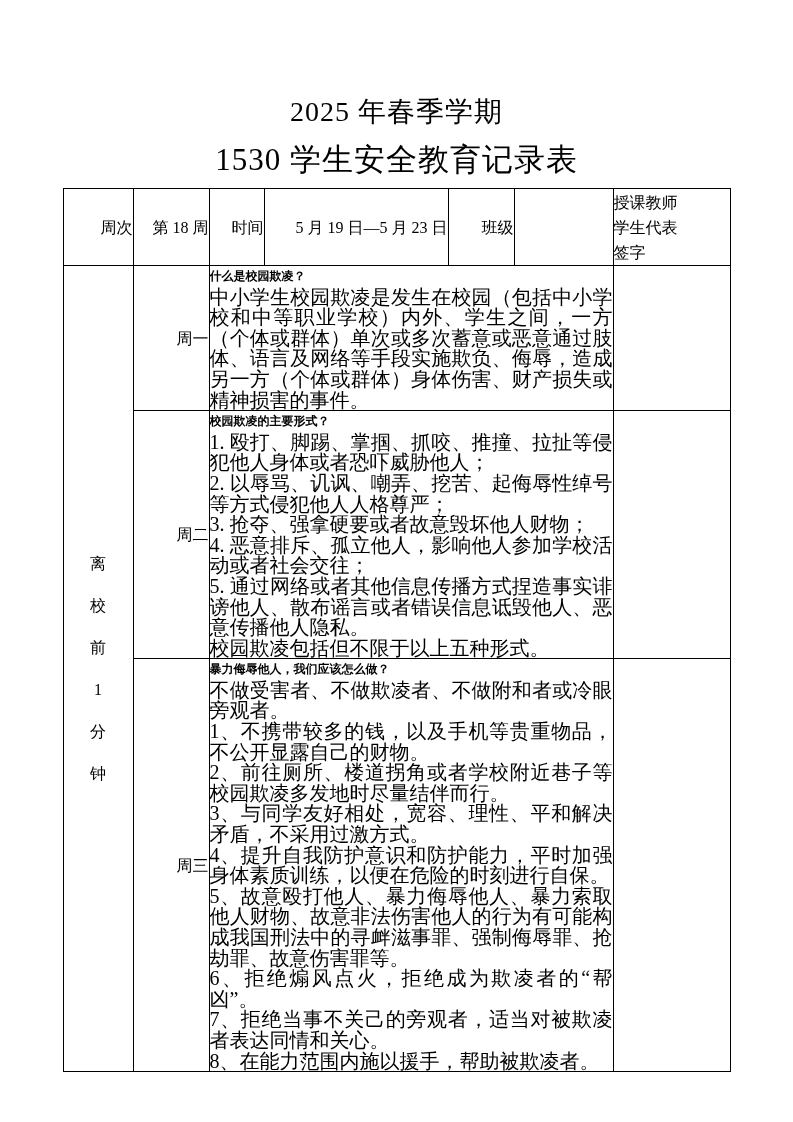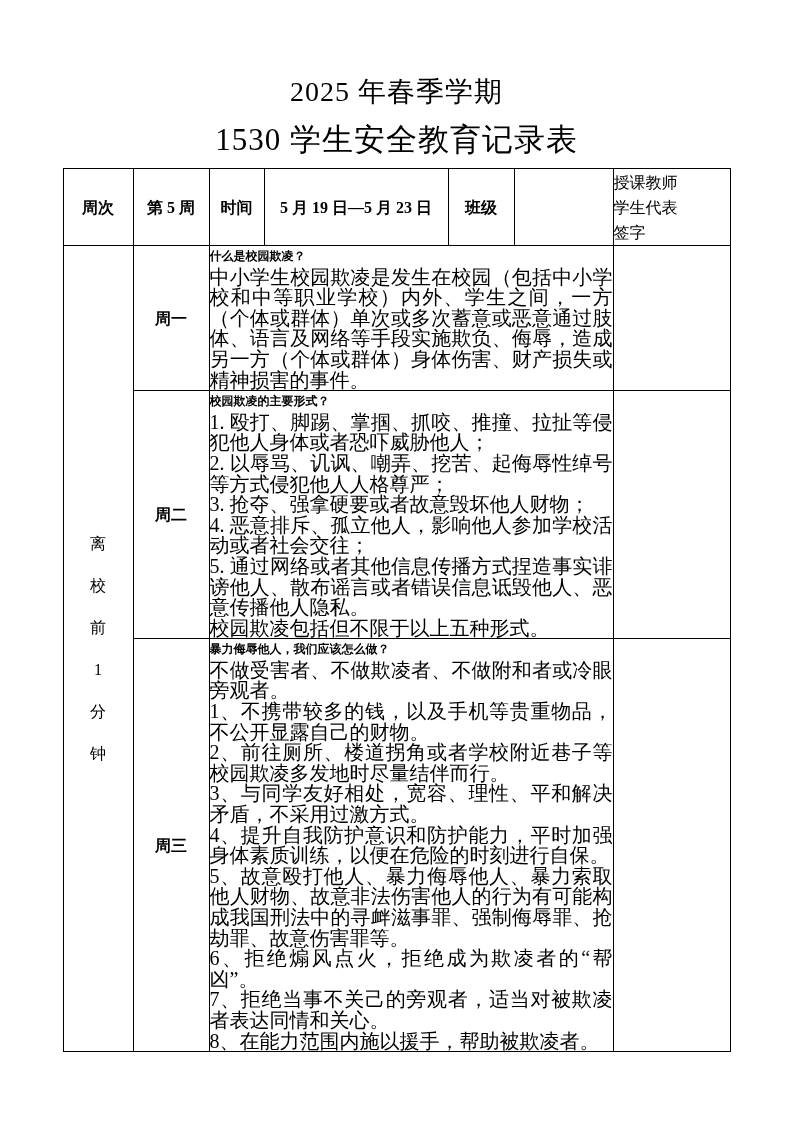--- a/index.html
+++ b/index.html
@@ -9,21 +9,21 @@
   }
   .page {
     position: relative;
     width: 793px;
     height: 1122px;
     background: #ffffff;
     color: #000000;
     font-family: "Liberation Serif", "DejaVu Serif", serif;
     overflow: hidden;
     box-sizing: border-box;
-    padding-top: 72px;
+    padding-top: 92px;
   }
   .doc-title1 {
     margin: 0;
     font-size: 28px;
     line-height: 40px;
     font-weight: 400;
     text-align: center;
     letter-spacing: 1px;
   }
   .doc-title2 {
@@ -46,24 +46,23 @@
     font-size: 16px;
     box-sizing: border-box;
     overflow: hidden;
   }
   tr.header-row { height: 77px; }
   tr.body-row-1 { height: 128px; }
   tr.body-row-2 { height: 229px; }
   tr.body-row-3 { height: 352px; }
 
   td.center-cell {
-    text-align: center;
+    text-align: right;
     vertical-align: middle;
     line-height: 21px;
-    font-weight: bold;
   }
   td.sig-header-cell {
     text-align: left;
     vertical-align: middle;
     white-space: pre-line;
     line-height: 25px;
   }
   td.vertical-label-cell {
     text-align: center;
     vertical-align: middle;
@@ -105,21 +104,21 @@
       <col style="width:55px">
       <col style="width:184px">
       <col style="width:66px">
       <col style="width:99px">
       <col style="width:117px">
     </colgroup>
 
     <tbody>
         <tr class="header-row">
       <td class="center-cell">周次</td>
-      <td class="center-cell">第 5 周</td>
+      <td class="center-cell">第 18 周</td>
       <td class="center-cell">时间</td>
       <td class="center-cell">5 月 19 日—5 月 23 日</td>
       <td class="center-cell">班级</td>
       <td class="blank-cell"></td>
       <td class="sig-header-cell">授课教师
 学生代表
 签字</td>
     </tr>
 
     <tr class="body-row-1">

